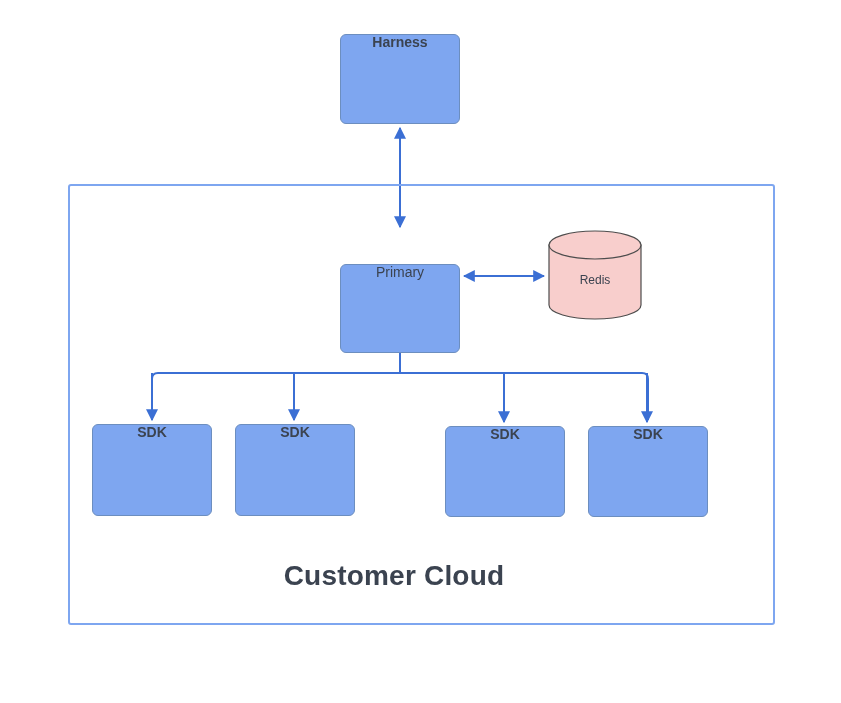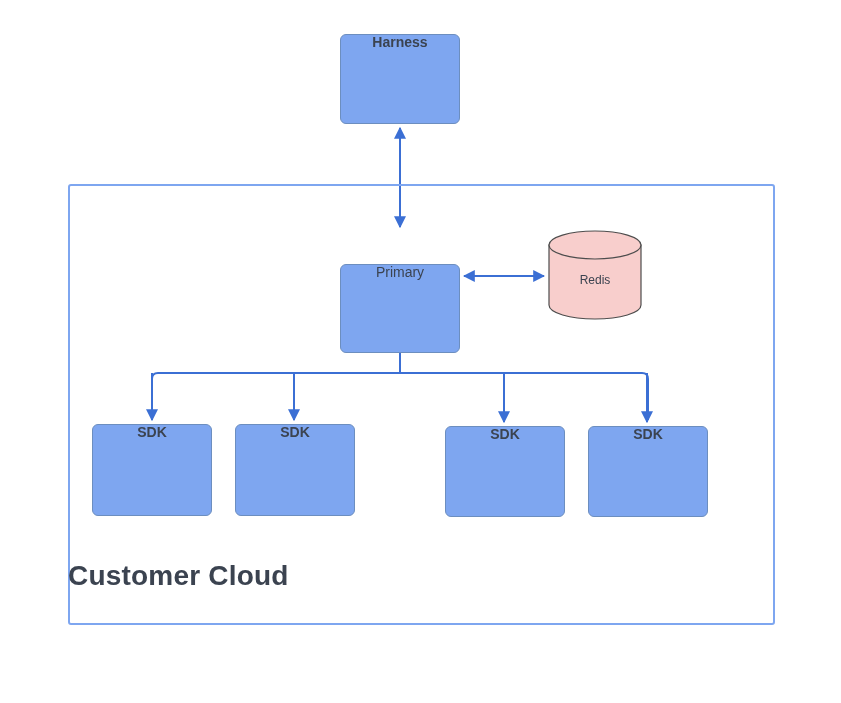--- a/index.html
+++ b/index.html
@@ -45,20 +45,21 @@
     border-radius: 3px;
     box-sizing: border-box;
     background: transparent;
   }
 
   .cloud-title {
     position: absolute;
     left: 68px;
     top: 560px;
     width: 652px;
+    text-align: center;
     font-size: 28px;
     font-weight: bold;
     color: #3B4350;
     letter-spacing: 0.2px;
   }
 
   
   .node-box {
     position: absolute;
     background: #7EA6F0;

